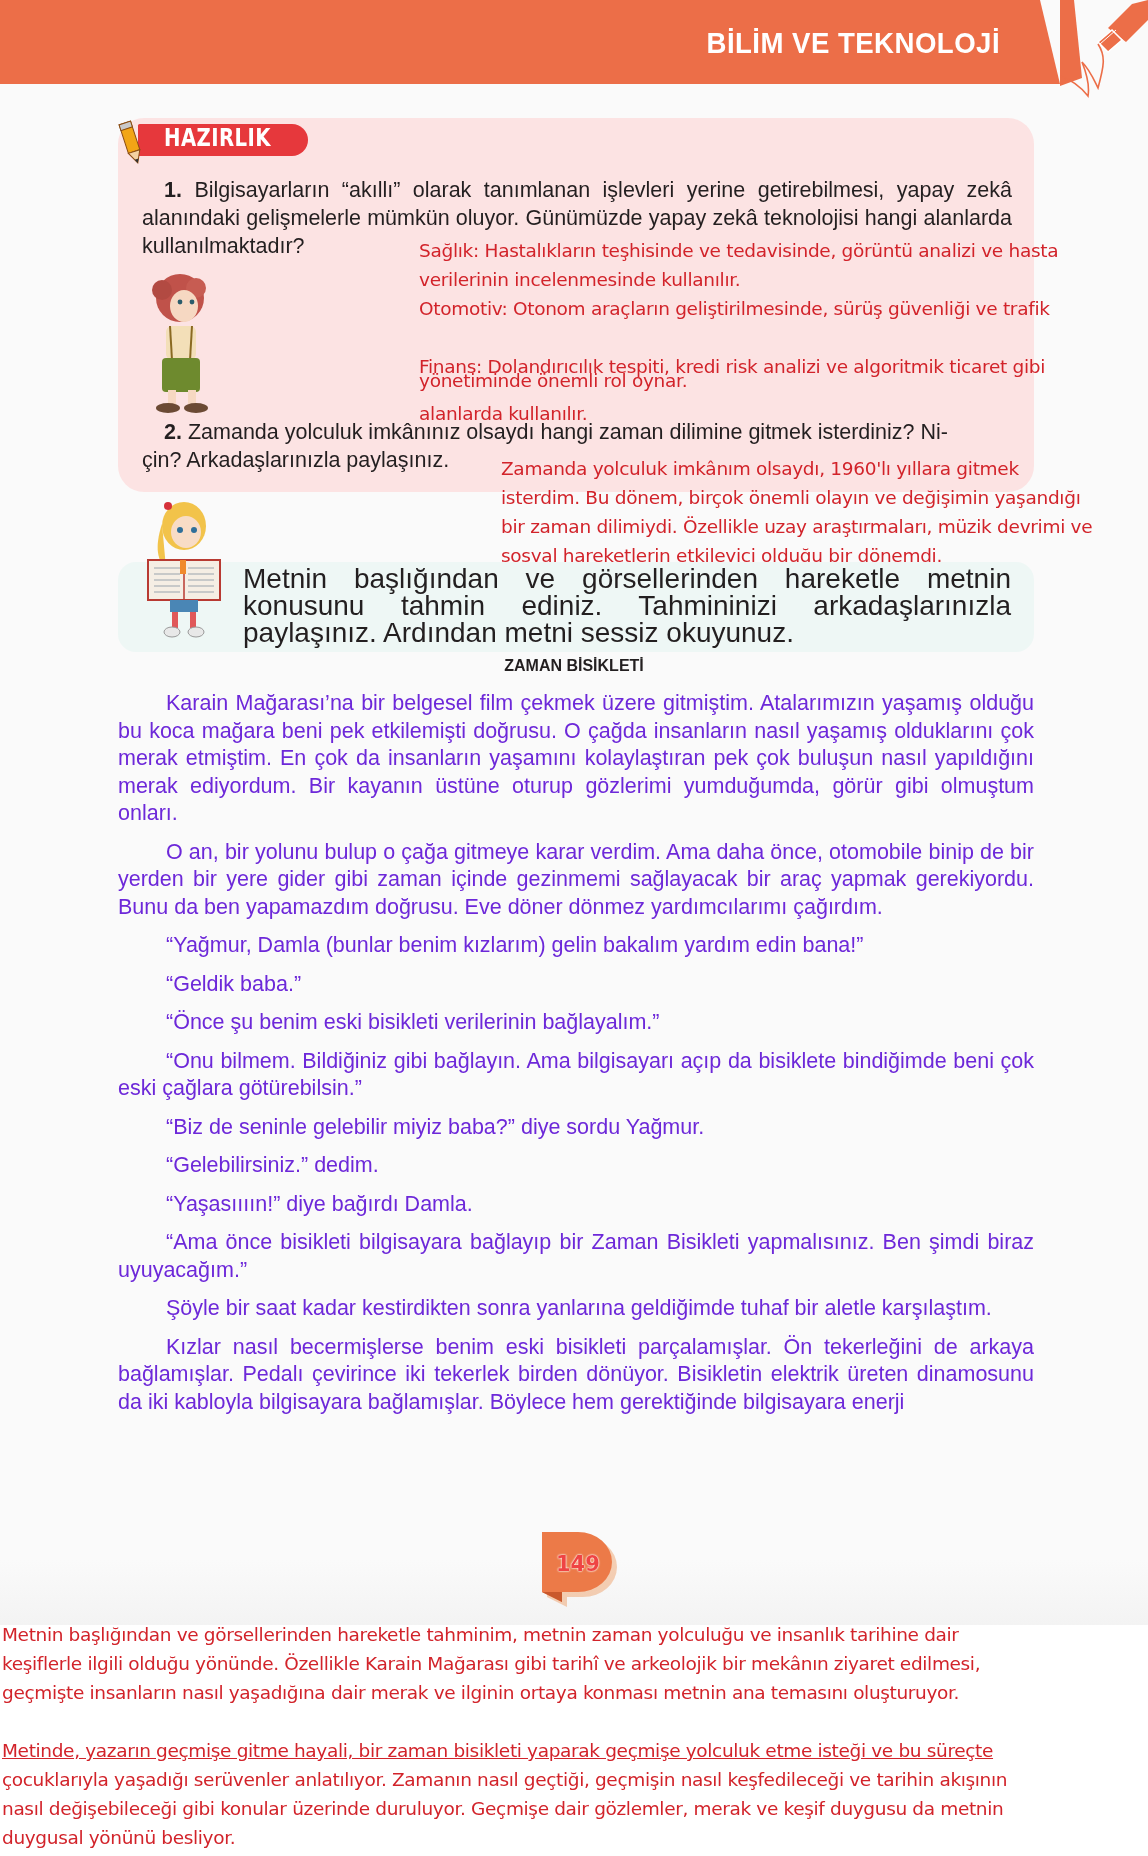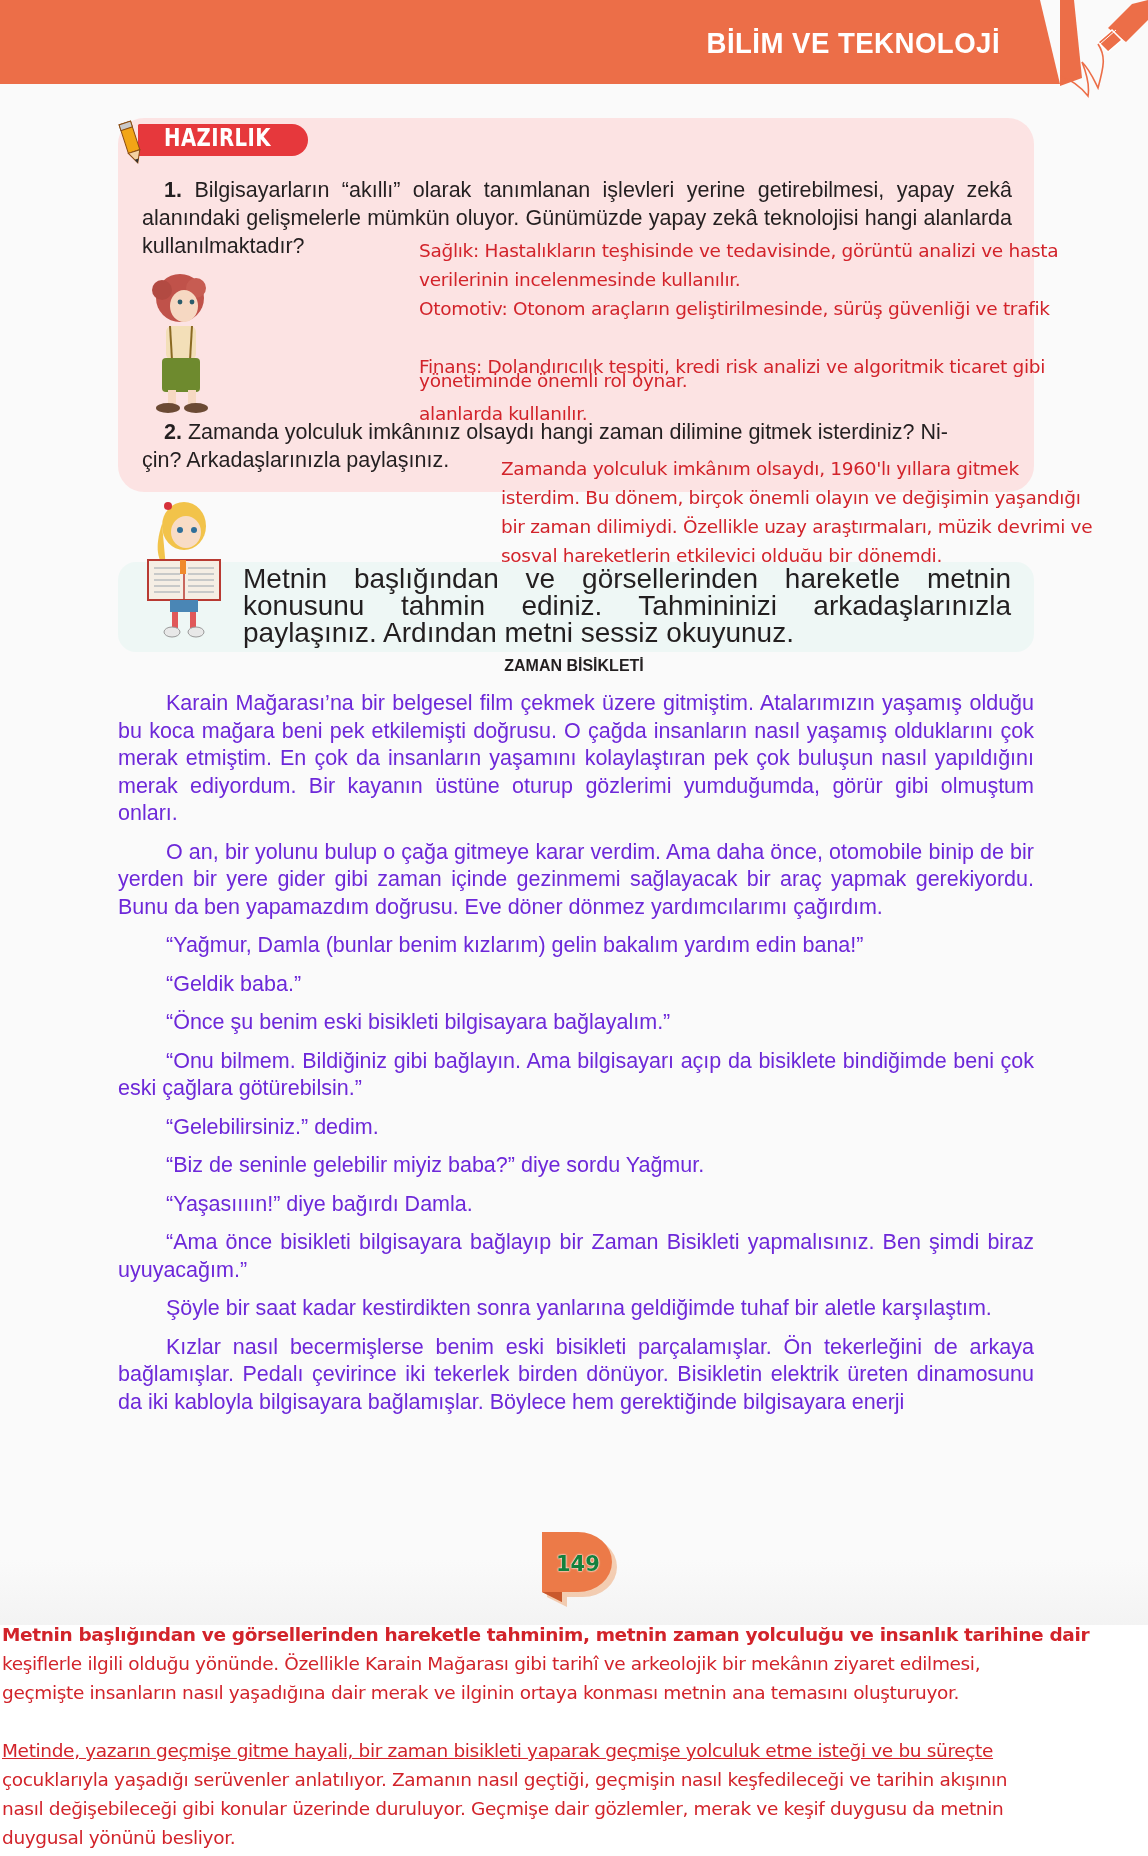--- a/index.html
+++ b/index.html
@@ -38,21 +38,21 @@
   .read-box { position: absolute; left: 118px; top: 562px; width: 916px; height: 90px; background: #eef7f5; border-radius: 18px; }
   .read-text { position: absolute; left: 243px; top: 565px; width: 768px; font-size: 28px; line-height: 27px; text-align: justify; color: #231f20; }
 
   .story-title { position: absolute; left: 0; width: 1148px; top: 657px; text-align: center; font-weight: bold; font-size: 16px; color: #231f20; }
   .story { position: absolute; left: 118px; top: 690px; width: 916px; font-size: 21.5px; line-height: 27.5px; color: #6d28d9; }
   .story p { text-indent: 48px; text-align: justify; margin-bottom: 11px; }
   .story p.dlg { margin-bottom: 11px; }
 
   .page-badge { position: absolute; left: 540px; top: 1530px; width: 78px; height: 80px; }
   .page-num { position: absolute; left: 556px; top: 1552px; width: 40px; text-align: center; font-family: "DejaVu Sans", sans-serif; font-weight: bold;
-    font-size: 21px; color: #15803d; text-shadow: 0 0 2px #fff, 0 0 2px #fff; }
+    font-size: 21px; color: #ef4444; text-shadow: 0 0 2px #fff, 0 0 2px #fff; }
 
   .bottom-answer { position: absolute; left: 2px; width: 1140px; font-family: "DejaVu Sans", sans-serif; font-size: 18.5px; line-height: 29px; color: #d2232a; letter-spacing: -0.35px; }
 </style>
 </head>
 <body>
 
 <div class="page-area"></div>
 <div class="page-area-edge"></div>
 
 <div class="header-band"></div>
@@ -156,39 +156,39 @@
   <ellipse cx="26" cy="134" rx="8" ry="5" fill="#e8e8e8" stroke="#999"></ellipse>
   <ellipse cx="50" cy="134" rx="8" ry="5" fill="#e8e8e8" stroke="#999"></ellipse>
 </svg>
 
 <div class="story-title">ZAMAN BİSİKLETİ</div>
 <div class="story">
   <p>Karain Mağarası’na bir belgesel film çekmek üzere gitmiştim. Atalarımızın yaşamış olduğu bu koca mağara beni pek etkilemişti doğrusu. O çağda insanların nasıl yaşamış olduklarını çok merak etmiştim. En çok da insanların yaşamını kolaylaştıran pek çok buluşun nasıl yapıldığını merak ediyordum. Bir kayanın üstüne oturup gözlerimi yumduğumda, görür gibi olmuştum onları.</p>
   <p>O an, bir yolunu bulup o çağa gitmeye karar verdim. Ama daha önce, otomobile binip de bir yerden bir yere gider gibi zaman içinde gezinmemi sağlayacak bir araç yapmak gerekiyordu. Bunu da ben yapamazdım doğrusu. Eve döner dönmez yardımcılarımı çağırdım.</p>
   <p class="dlg">“Yağmur, Damla (bunlar benim kızlarım) gelin bakalım yardım edin bana!”</p>
   <p class="dlg">“Geldik baba.”</p>
-  <p class="dlg">“Önce şu benim eski bisikleti bilgisayara bağlayalım.”</p>
+  <p class="dlg">“Önce şu benim eski bisikleti verilerinin bağlayalım.”</p>
   <p>“Onu bilmem. Bildiğiniz gibi bağlayın. Ama bilgisayarı açıp da bisiklete bindiğimde beni çok eski çağlara götürebilsin.”</p>
+  <p class="dlg">“Biz de seninle gelebilir miyiz baba?” diye sordu Yağmur.</p>
   <p class="dlg">“Gelebilirsiniz.” dedim.</p>
-  <p class="dlg">“Biz de seninle gelebilir miyiz baba?” diye sordu Yağmur.</p>
   <p class="dlg">“Yaşasıııın!” diye bağırdı Damla.</p>
   <p>“Ama önce bisikleti bilgisayara bağlayıp bir Zaman Bisikleti yapmalısınız. Ben şimdi biraz uyuyacağım.”</p>
   <p>Şöyle bir saat kadar kestirdikten sonra yanlarına geldiğimde tuhaf bir aletle karşılaştım.</p>
   <p>Kızlar nasıl becermişlerse benim eski bisikleti parçalamışlar. Ön tekerleğini de arkaya bağlamışlar. Pedalı çevirince iki tekerlek birden dönüyor. Bisikletin elektrik üreten dinamosunu da iki kabloyla bilgisayara bağlamışlar. Böylece hem gerektiğinde bilgisayara enerji</p>
 </div>
 
 <svg class="page-badge" viewBox="0 0 78 80">
   <path d="M4,4 L40,4 A34,30 0 0 1 40,64 L24,64 L24,74 L4,64 Z" fill="#f0b183" opacity="0.6" transform="translate(3,3)"></path>
   <path d="M2,2 L38,2 A34,30 0 0 1 38,62 L22,62 L22,72 L2,62 Z" fill="#ec7a48"></path>
   <polygon points="2,62 22,62 22,72" fill="#c9582c"></polygon>
 </svg>
 <div class="page-num">149</div>
 
 <div>
-  <div class="bottom-answer" style="top:1620px;font-weight:bold;">Metnin başlığından ve görsellerinden hareketle tahminim, metnin zaman yolculuğu ve insanlık tarihine dair</div>
+  <div class="bottom-answer" style="top:1620px;">Metnin başlığından ve görsellerinden hareketle tahminim, metnin zaman yolculuğu ve insanlık tarihine dair</div>
   <div class="bottom-answer" style="top:1649px;">keşiflerle ilgili olduğu yönünde. Özellikle Karain Mağarası gibi tarihî ve arkeolojik bir mekânın ziyaret edilmesi,</div>
   <div class="bottom-answer" style="top:1678px;">geçmişte insanların nasıl yaşadığına dair merak ve ilginin ortaya konması metnin ana temasını oluşturuyor.</div>
 </div>
 <div>
   <div class="bottom-answer" style="top:1736px;text-decoration:underline;">Metinde, yazarın geçmişe gitme hayali, bir zaman bisikleti yaparak geçmişe yolculuk etme isteği ve bu süreçte</div>
   <div class="bottom-answer" style="top:1765px;">çocuklarıyla yaşadığı serüvenler anlatılıyor. Zamanın nasıl geçtiği, geçmişin nasıl keşfedileceği ve tarihin akışının</div>
   <div class="bottom-answer" style="top:1794px;">nasıl değişebileceği gibi konular üzerinde duruluyor. Geçmişe dair gözlemler, merak ve keşif duygusu da metnin</div>
   <div class="bottom-answer" style="top:1823px;">duygusal yönünü besliyor.</div>
 </div>
 

